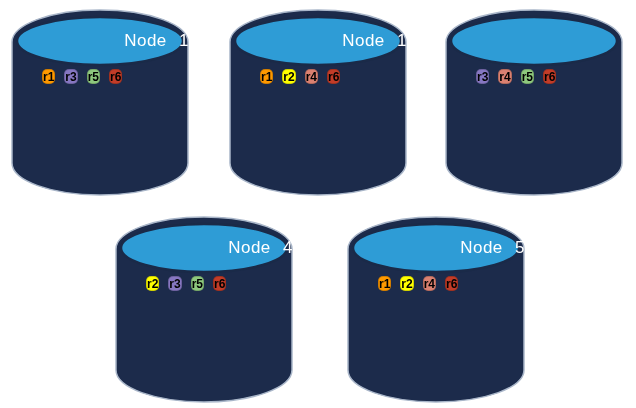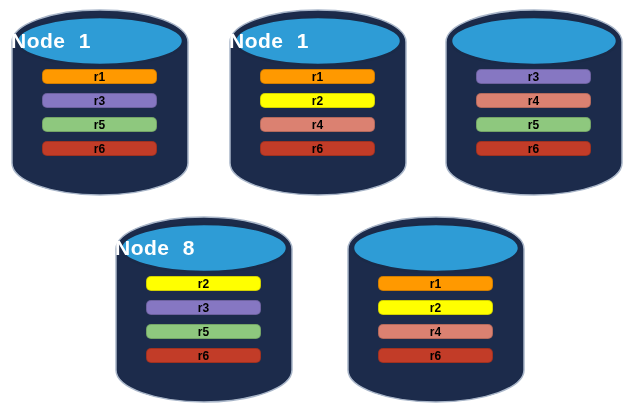--- a/index.html
+++ b/index.html
@@ -41,35 +41,34 @@
   }
   .cyl-top {
     fill: var(--cylinder-top, #2E9CD6);
     stroke: var(--cylinder-top-outline, #1A2A48);
     stroke-width: 2.5;
   }
   .node-title {
     position: absolute;
     left: 0; right: 0;
     top: 23px;
-    text-align: left;
+    text-align: right;
     color: var(--title-text, #FFFFFF);
-    font-size: 21px;
+    font-size: 17px;
     line-height: 20px;
     word-spacing: 7px;
     letter-spacing: 0.5px;
-    font-weight: bold;
   }
   .bars {
     position: absolute;
     left: 31px;
     top: 61px;
     width: 115px;
     display: flex;
-    flex-direction: column;
+    flex-direction: row;
     gap: 9px;
   }
   .bar {
     height: 15px;
     box-sizing: border-box;
     border: 1px solid rgba(0,0,0,0.18);
     border-radius: 5px;
     display: flex;
     align-items: center;
     justify-content: center;
@@ -121,34 +120,35 @@
         <div class="bar" style="background: rgb(142, 200, 126);">r5</div>
         <div class="bar" style="background: rgb(194, 60, 40);">r6</div>
       </div>
   </div>
 
   <div class="node">
     <svg class="cyl" viewBox="0 0 178 189" aria-hidden="true">
       <path class="cyl-body" d="M1,34 A88,32 0 0 1 177,34 L177,155 A88,32 0 0 1 1,155 Z"></path>
       <ellipse class="cyl-top" cx="89" cy="33" rx="83" ry="24"></ellipse>
     </svg>
-    <div class="node-title">Node 8</div>
+    <div class="node-title">Node 4</div>
     <div class="bars">
         <div class="bar" style="background: rgb(255, 255, 0);">r2</div>
         <div class="bar" style="background: rgb(134, 119, 194);">r3</div>
         <div class="bar" style="background: rgb(142, 200, 126);">r5</div>
         <div class="bar" style="background: rgb(194, 60, 40);">r6</div>
       </div>
   </div>
 
   <div class="node">
     <svg class="cyl" viewBox="0 0 178 189" aria-hidden="true">
       <path class="cyl-body" d="M1,34 A88,32 0 0 1 177,34 L177,155 A88,32 0 0 1 1,155 Z"></path>
       <ellipse class="cyl-top" cx="89" cy="33" rx="83" ry="24"></ellipse>
     </svg>
+    <div class="node-title">Node 5</div>
     <div class="bars">
         <div class="bar" style="background: rgb(255, 153, 0);">r1</div>
         <div class="bar" style="background: rgb(255, 255, 0);">r2</div>
         <div class="bar" style="background: rgb(219, 129, 113);">r4</div>
         <div class="bar" style="background: rgb(194, 60, 40);">r6</div>
       </div>
   </div>
 </div>
 
 </body></html>

